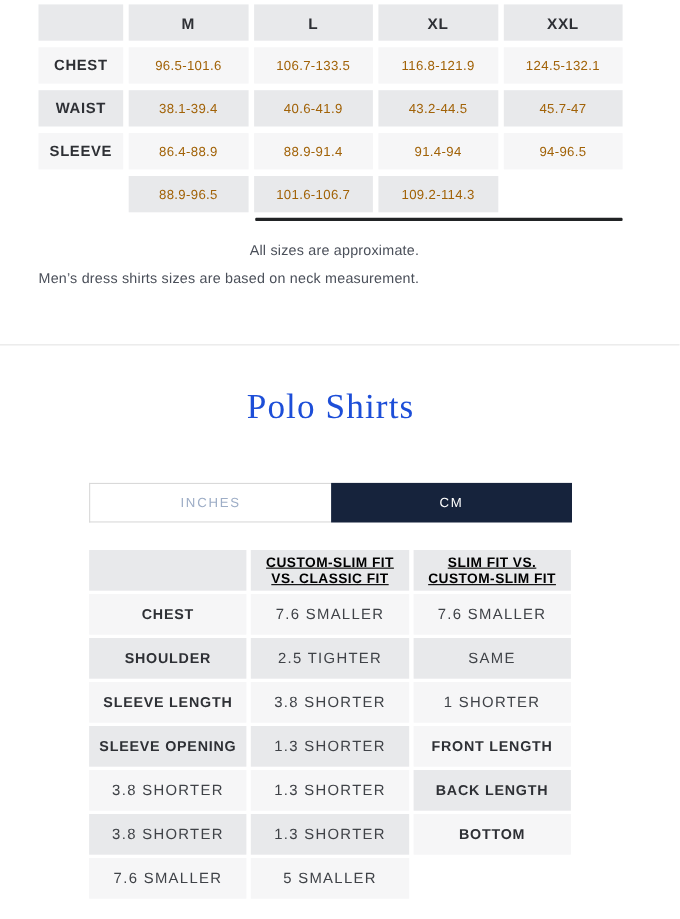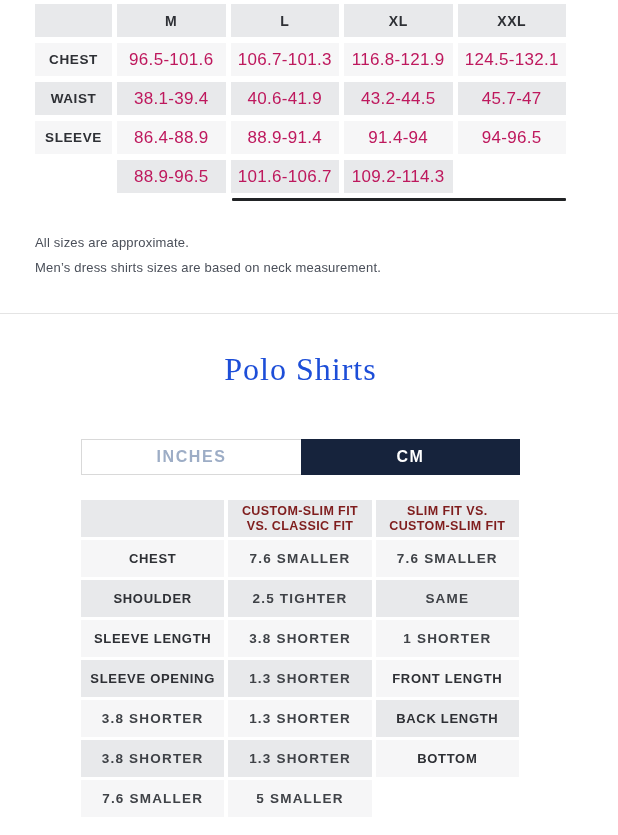--- a/index.html
+++ b/index.html
@@ -34,31 +34,31 @@
   }
   .bg-dark  { background:#e8e9eb; }
   .bg-light { background:#f6f6f7; }
   .t1-colhead {
     font-weight:bold; font-size:14px; letter-spacing:0.6px; color:#2e3035;
   }
   .t1-rowlabel {
     font-weight:bold; font-size:13.5px; letter-spacing:0.6px; color:#2e3035;
   }
   .t1-value {
-    font-size:17px; letter-spacing:0.3px; color:#be185d;text-align:center;
+    font-size:12px; letter-spacing:0.3px; color:#a16207;text-align:center;
   }
 
   
   .hscrollbar {
     position:absolute; left:232px; top:198px;
     width:334px; height:3px; background:#212325; border-radius:1px;
   }
 
   
-  .notes { position:absolute; left:35px; top:233px; }
+  .notes { position:absolute; left:35px; top:218px;text-align:right; }
   .note-line {
     font-size:13px; color:#4a4f59; line-height:20px; margin-bottom:5px;
     letter-spacing:0.2px;
   }
 
   
   .divider {
     position:absolute; left:0; top:313px; width:618px; height:0;
     border-top:1px solid #e4e4e4;
   }
@@ -80,21 +80,21 @@
 
   
   .unit-toggle {
     position:absolute; left:81px; top:439px;
     width:439px; height:36px;
     display:flex;
   }
   .toggle-opt {
     flex:1;
     display:flex; align-items:center; justify-content:center;
-    font-weight:bold; font-size:16px; letter-spacing:1.6px;
+    font-weight:normal; font-size:12px; letter-spacing:1.6px;
     cursor:pointer; box-sizing:border-box;
   }
   .toggle-off {
     background:#ffffff; color:#9dadc6;
     border:1px solid #d9d9d9; border-right:none;
   }
   .toggle-on {
     background:#16233c; color:#ffffff;
   }
 
@@ -103,26 +103,25 @@
     position:absolute; left:81px; top:500px; width:438px;
     display:grid;
     grid-template-columns:repeat(3,1fr);
     column-gap:4px; row-gap:3px;
   }
   .t2-cell {
     height:37px;
     display:flex; flex-direction:column;
     align-items:center; justify-content:center;
     white-space:nowrap;
-    font-weight:bold;
   }
   .t2-head { height:37px; }
   .t2-colhead {
     font-weight:bold; font-size:12.5px; line-height:15px;
-    letter-spacing:0.4px; color:#7f1d1d; text-align:center;
+    letter-spacing:0.4px; color:#000000; text-align:center;text-decoration:underline;
   }
   .t2-rowlabel {
     font-weight:bold; font-size:13px; letter-spacing:0.7px; color:#2e3035;
   }
   .t2-value {
     font-size:13.5px; letter-spacing:1.2px; color:#3f4247;
   }
 </style>
 </head>
 <body>
@@ -136,21 +135,21 @@
       <div class="cell bg-dark  t1-rowlabel">WAIST</div>
       <div class="cell bg-light t1-rowlabel">SLEEVE</div>
     </div>
     <div class="t1-grid">
       <div class="cell bg-dark t1-colhead">M</div>
       <div class="cell bg-dark t1-colhead">L</div>
       <div class="cell bg-dark t1-colhead">XL</div>
       <div class="cell bg-dark t1-colhead">XXL</div>
 
       <div class="cell bg-light t1-value">96.5-101.6</div>
-      <div class="cell bg-light t1-value">106.7-101.3</div>
+      <div class="cell bg-light t1-value">106.7-133.5</div>
       <div class="cell bg-light t1-value">116.8-121.9</div>
       <div class="cell bg-light t1-value">124.5-132.1</div>
 
       <div class="cell bg-dark t1-value">38.1-39.4</div>
       <div class="cell bg-dark t1-value">40.6-41.9</div>
       <div class="cell bg-dark t1-value">43.2-44.5</div>
       <div class="cell bg-dark t1-value">45.7-47</div>
 
       <div class="cell bg-light t1-value">86.4-88.9</div>
       <div class="cell bg-light t1-value">88.9-91.4</div>

